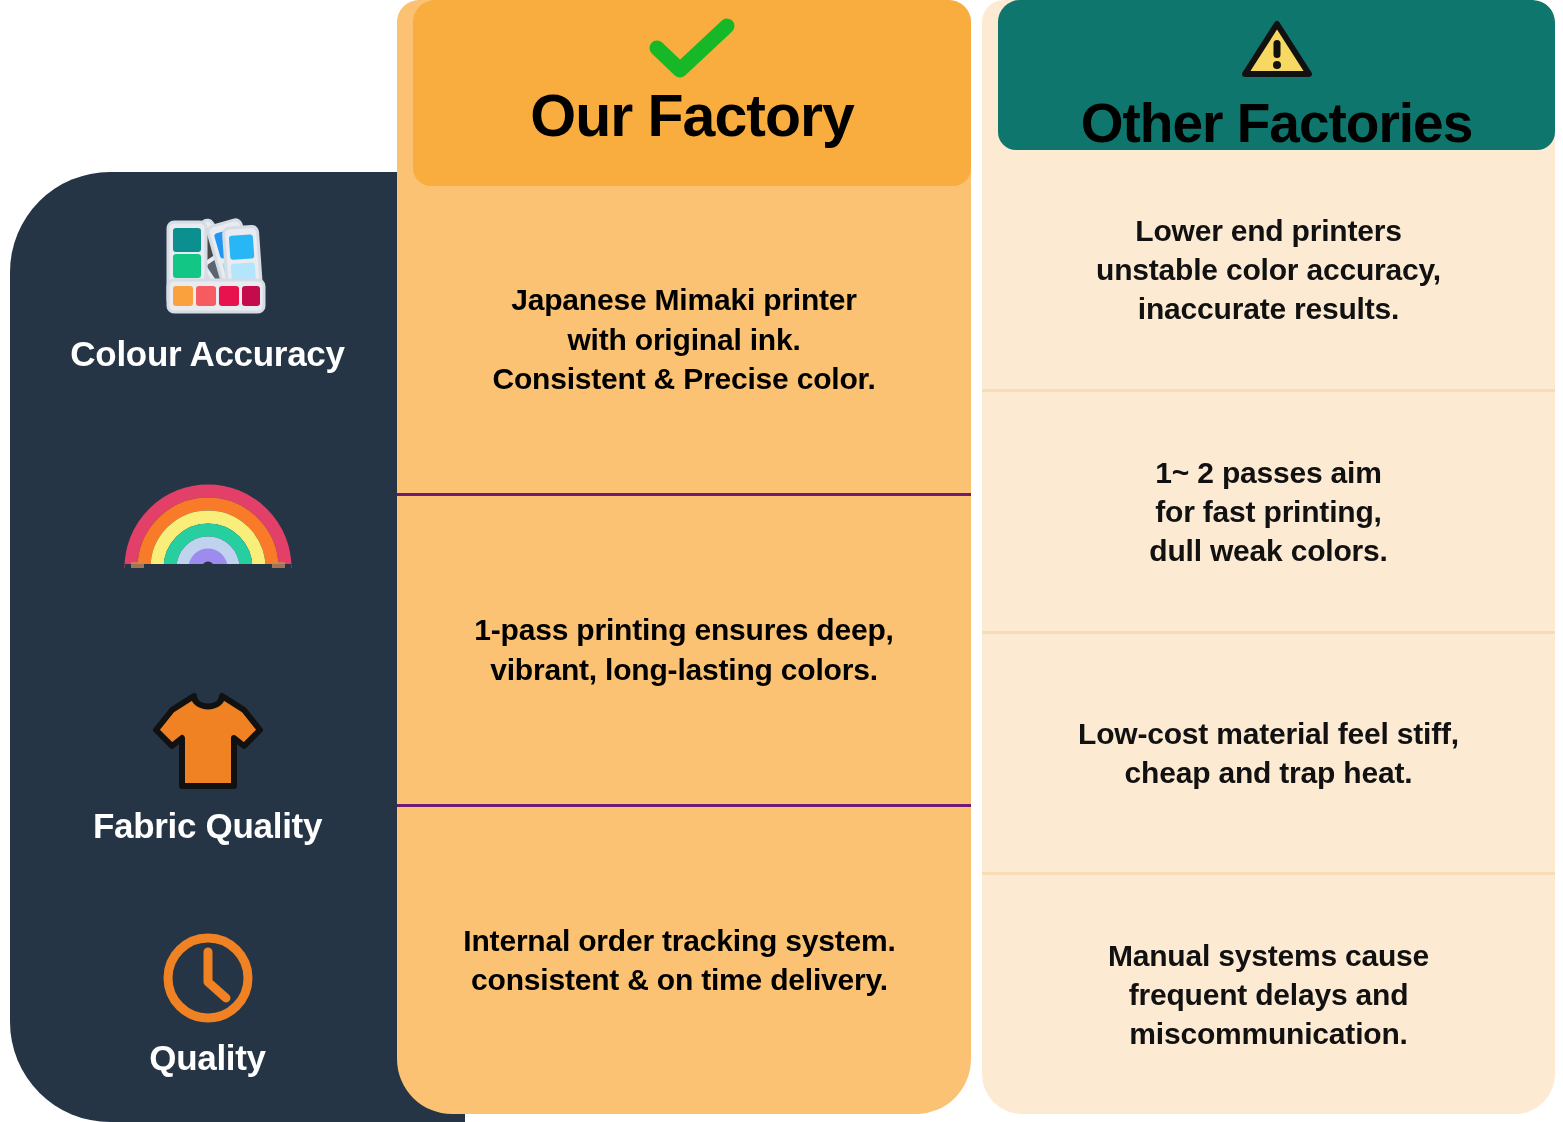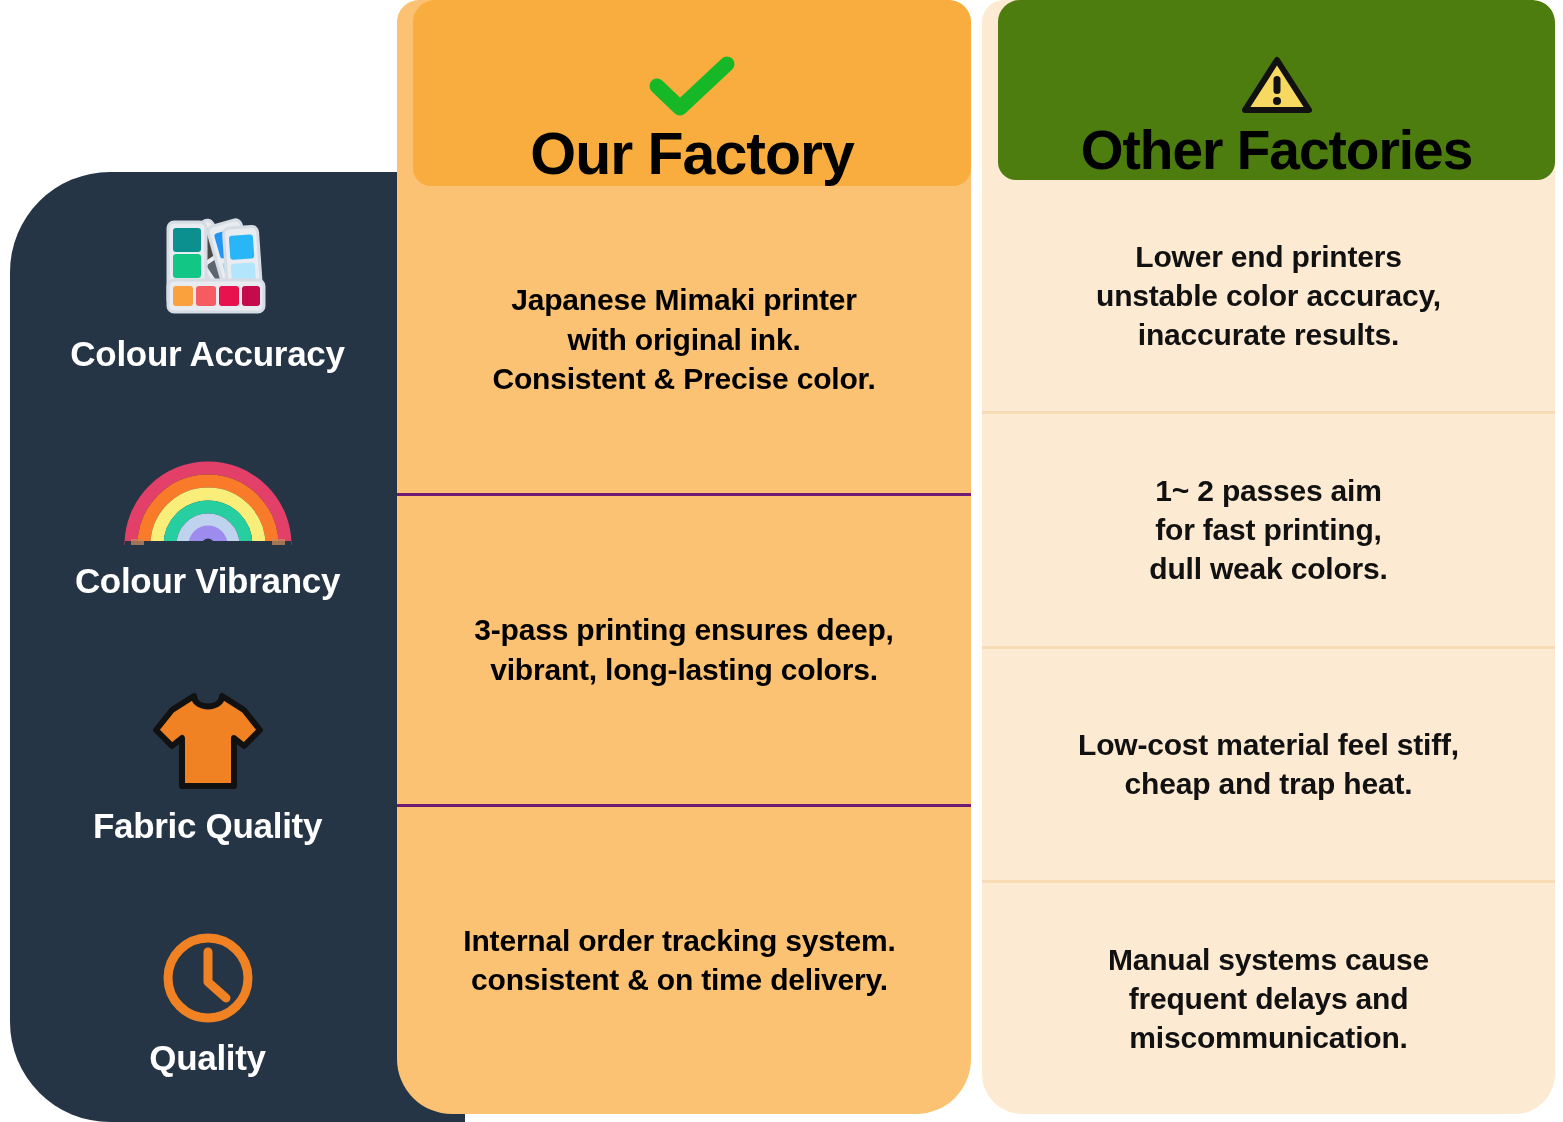--- a/index.html
+++ b/index.html
@@ -58,33 +58,34 @@
   .col-others {
     left:982px; width:573px; height:1114px;
     background:#FCEAD3;
     border-radius:22px 22px 40px 40px;
     z-index:2;
   }
 
   .col-head {
     flex:0 0 auto;
     display:flex; flex-direction:column;
-    align-items:center; justify-content:flex-end;
+    align-items:center; justify-content:flex-start;
     padding-top:18px;
     margin-left:16px;
   }
   .col-ours .col-head {
     height:186px;
     background:#F9AD3E;
     border-radius:22px 22px 18px 18px;
   }
   .col-others .col-head {
-    height:180px;
-    background:#4d7c0f;
+    height:150px;
+    background:#0f766e;
     border-radius:22px 22px 18px 18px;
+    gap:9px;
   }
   .head-icon { height:62px; display:flex; align-items:center; justify-content:center; }
   .head-title {
     font-size:59px;
     font-weight:bold;
     color:#000000;
     letter-spacing:-1px;
     line-height:1.05;
     margin-top:6px;
   }
@@ -164,21 +165,20 @@
               <path d="M65 90 A25 25 0 0 1 115 90" stroke="#BFD3EF"></path>
               <path d="M77 90 A13 13 0 0 1 103 90" stroke="#9D8BEE"></path>
             </g>
             <rect x="7" y="86" width="166" height="8" fill="#263545"></rect>
             <g opacity="0.75">
               <rect x="13" y="84" width="13" height="6" fill="#C98A5A"></rect>
               <rect x="154" y="84" width="13" height="6" fill="#C98A5A"></rect>
             </g>
           </svg>
         </span>
-        <span class="side-label">Colour Vibrancy</span>
       </div>
 
       <div class="side-row">
         <span class="side-icon">
           <svg width="120" height="110" viewBox="0 0 120 110">
             <path d="M46 10 L24 24 L8 44 L24 60 L34 52 L34 100 L86 100 L86 52 L96 60 L112 44 L96 24 L74 10
                      C74 24 46 24 46 10 Z" fill="#F08223" stroke="#111111" stroke-width="6" stroke-linejoin="round"></path>
           </svg>
         </span>
         <span class="side-label">Fabric Quality</span>
@@ -206,21 +206,21 @@
       </span>
       <span class="head-title">Our Factory</span>
     </div>
     <div class="col-body">
       <div class="cell">
         <span class="cell-text-ours">Japanese Mimaki printer
 with original ink.
 Consistent &amp; Precise color.</span>
       </div>
       <div class="cell">
-        <span class="cell-text-ours">3-pass printing ensures deep,
+        <span class="cell-text-ours">1-pass printing ensures deep,
 vibrant, long-lasting colors.</span>
       </div>
       <div class="cell">
         <span class="cell-text-ours">Internal order tracking system.
 consistent &amp; on time delivery.</span>
       </div>
     </div>
   </div>
 
   <div class="col col-others">

